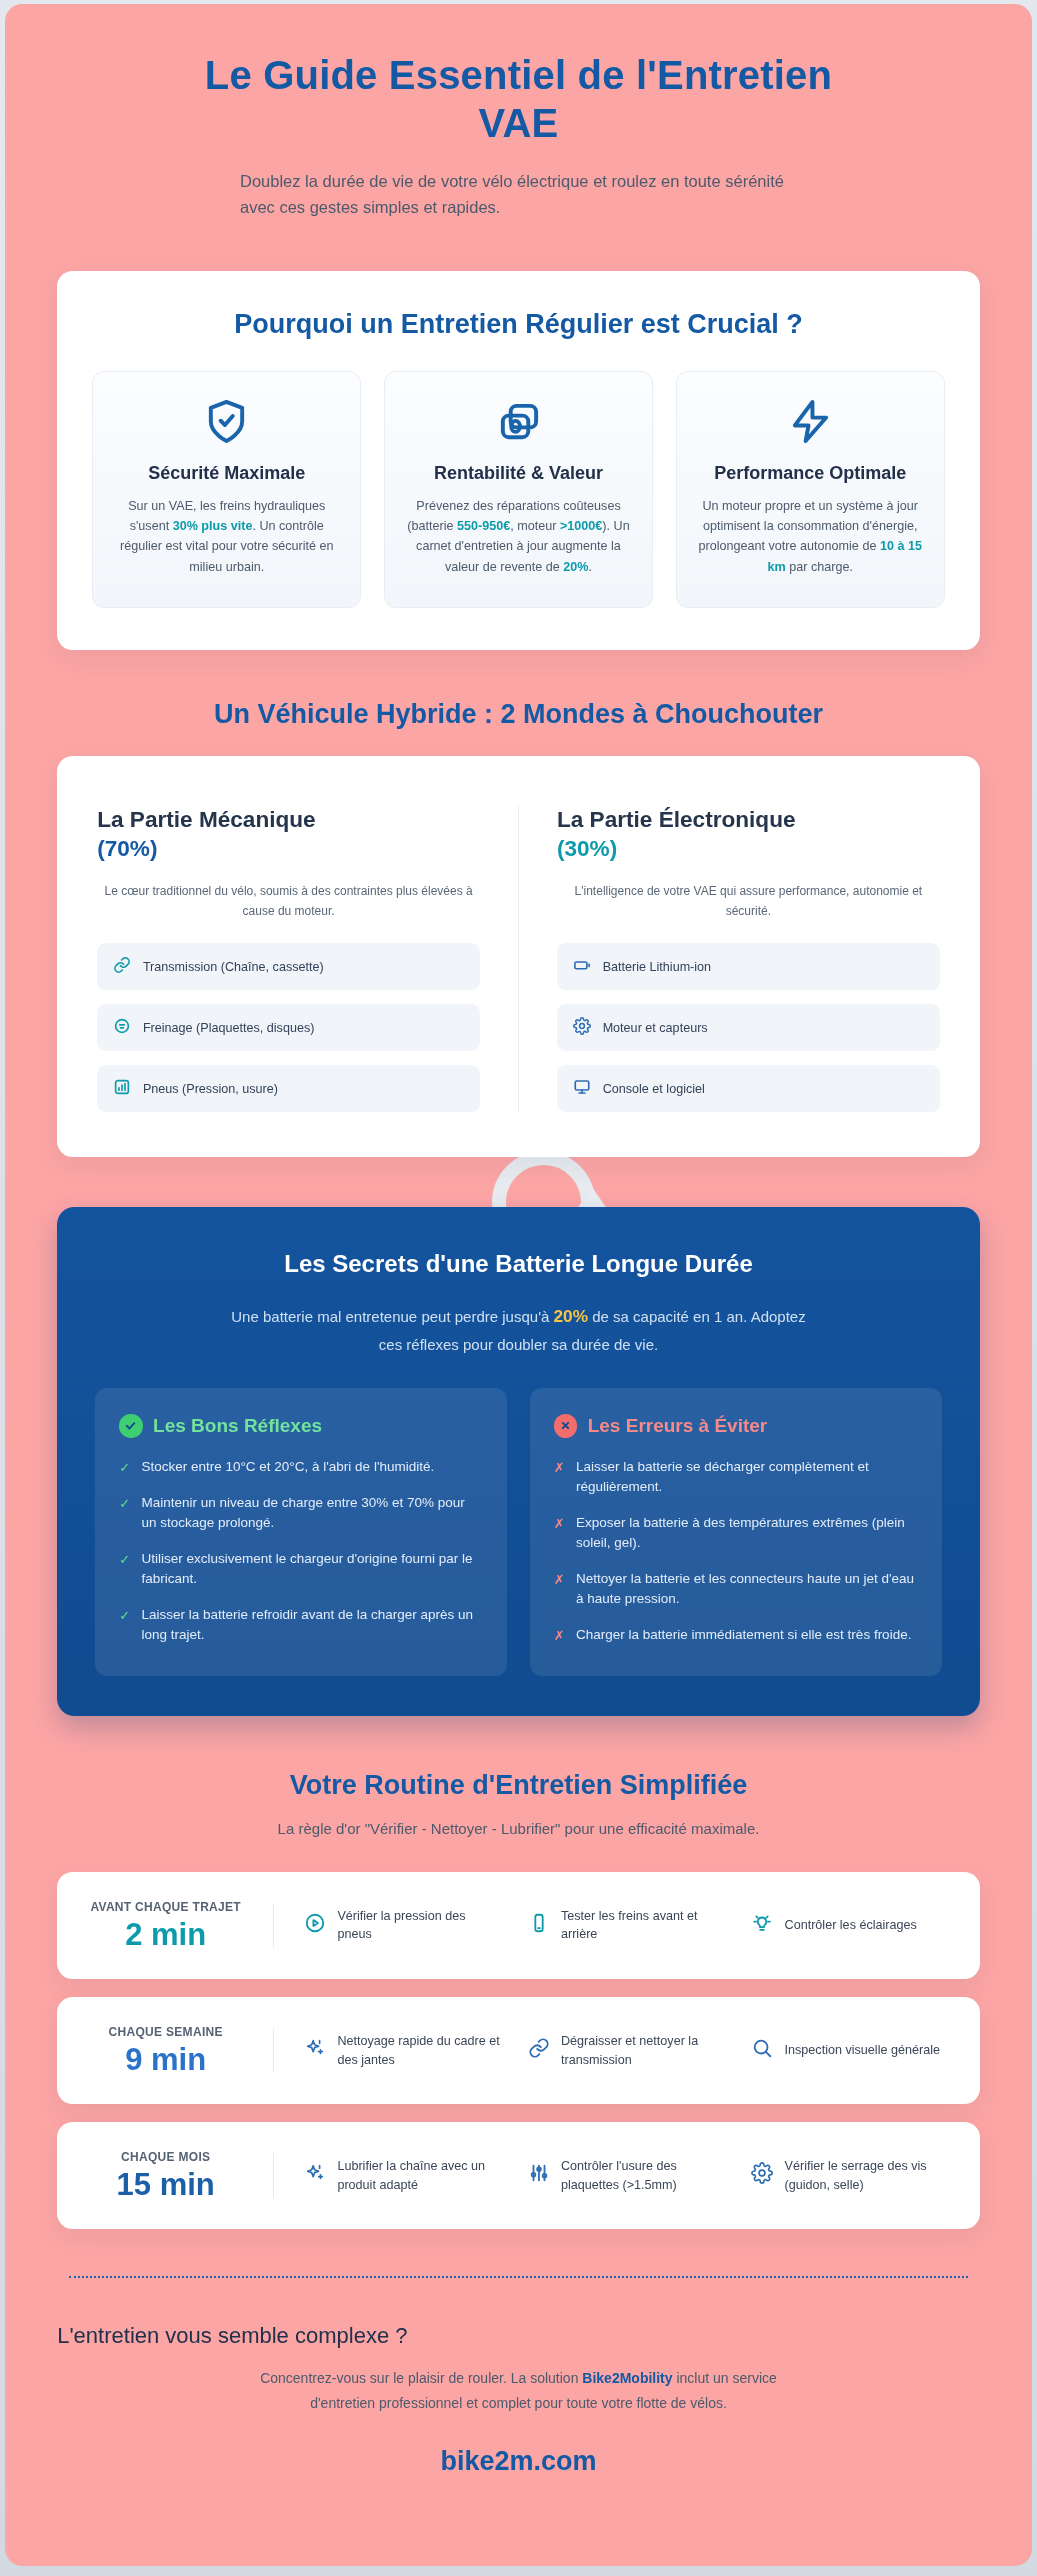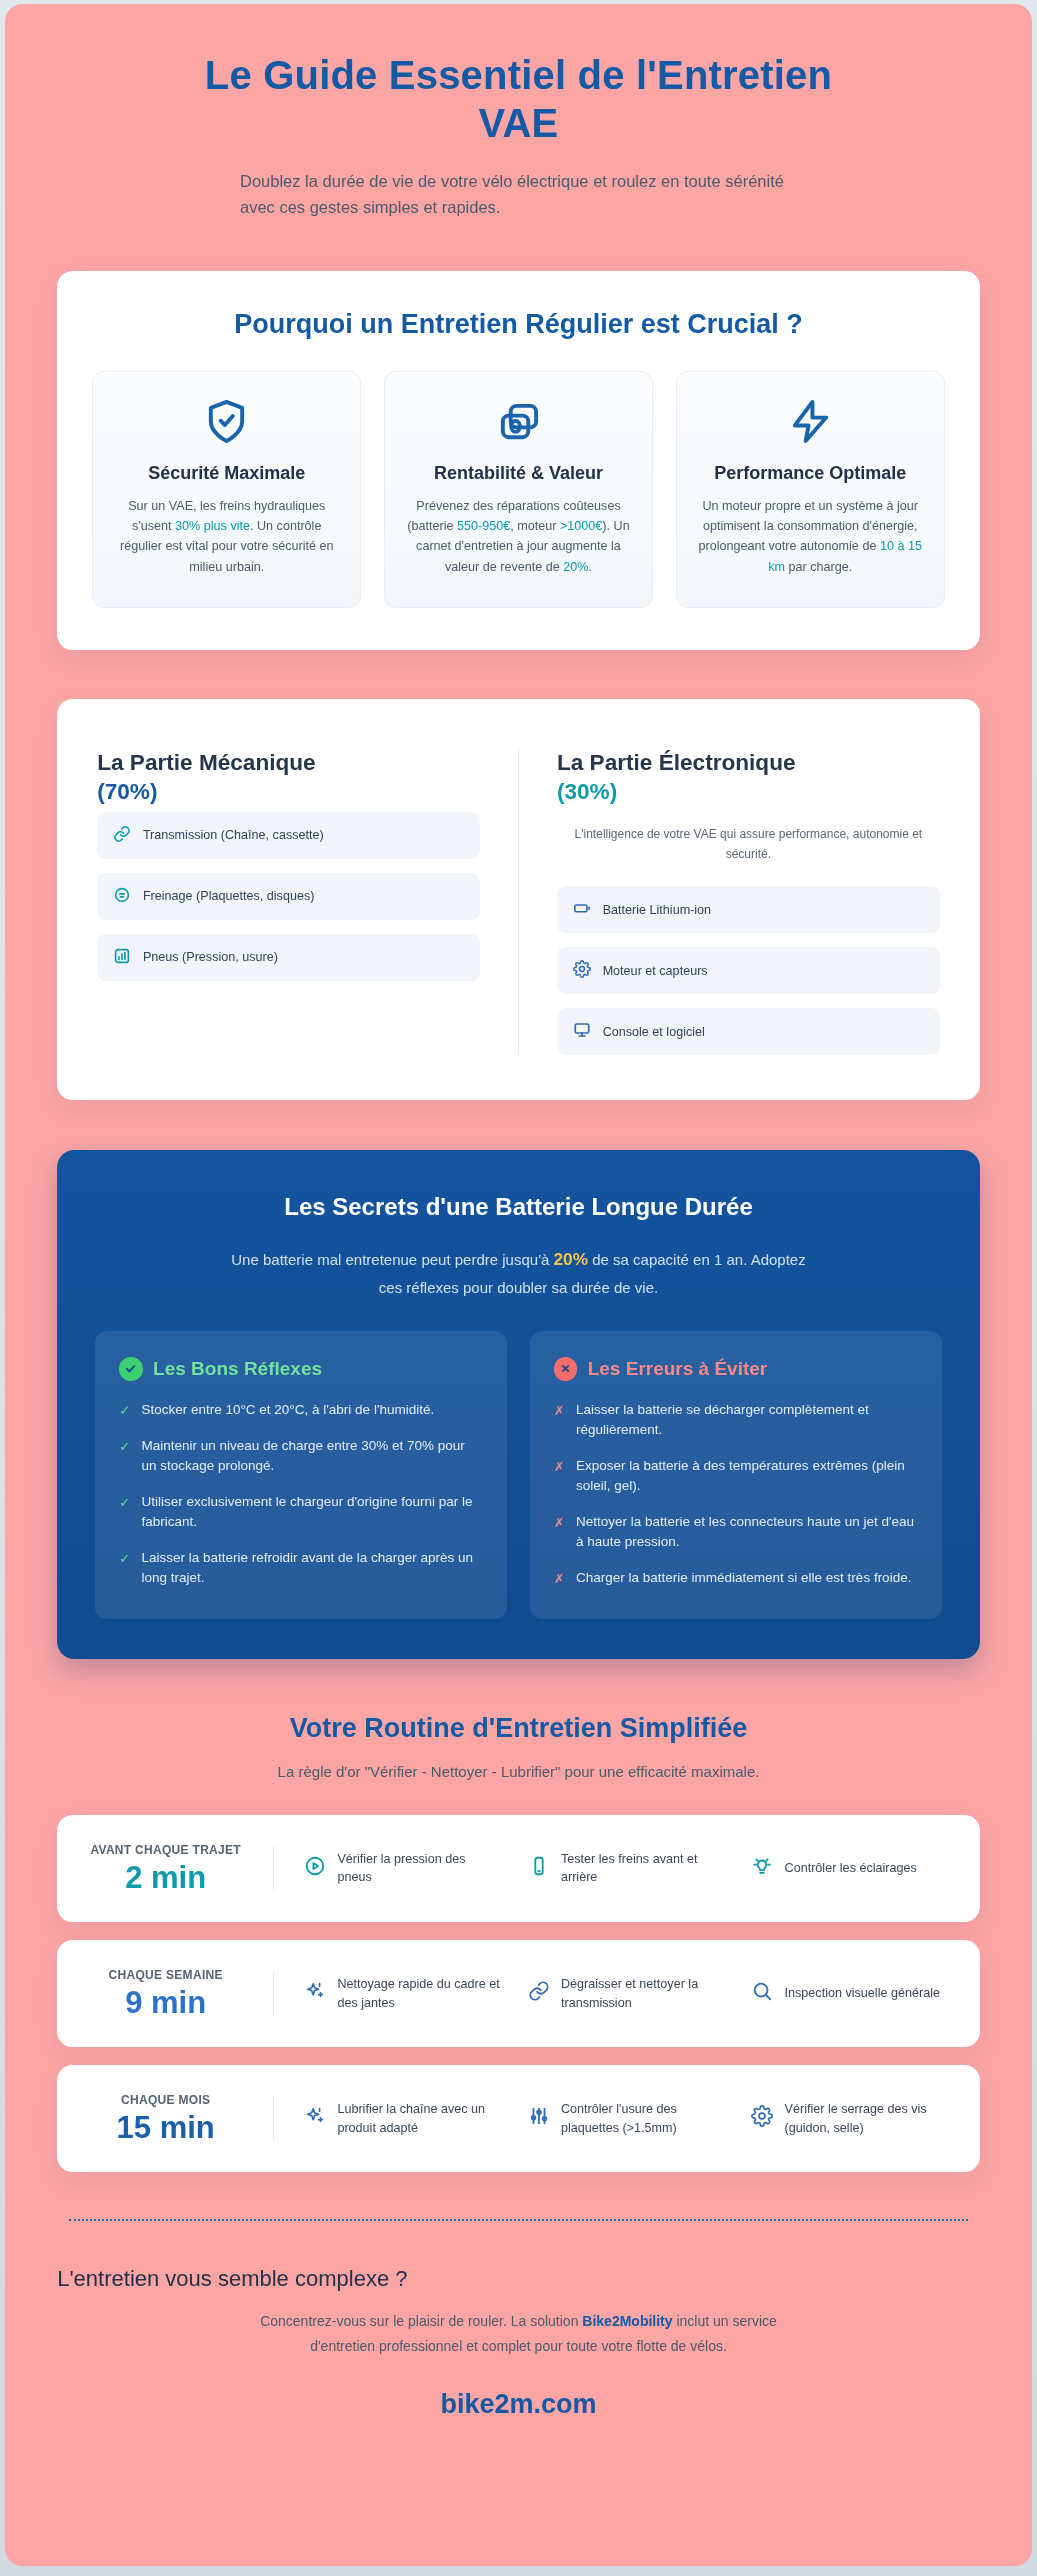--- a/index.html
+++ b/index.html
@@ -46,21 +46,21 @@
   .why-grid{display:grid;grid-template-columns:1fr 1fr 1fr;gap:22.6px;}
   .mini{
     background:linear-gradient(180deg,#fbfdff 0%,#f2f6fa 100%);
     border:0.9px solid #e7edf3;border-radius:12px;
     padding:26px 19px 30px 19px;text-align:center;
   }
   .mini-icon{color:#1a64ab;margin-bottom:14px;}
   .mini-icon svg{width:47px;height:47px;}
   .mini h3{color:#22304a;font-size:18px;margin:0 0 12px 0;line-height:1.25;}
   .mini p{color:#4d5a6b;font-size:12.6px;line-height:1.6;margin:0;}
-  .hl{color:#0d9aab;font-weight:normal;text-align:center;}
+  .hl{color:#0d9aab;font-weight:bold;text-align:center;}
   .hl-yellow{color:#f6c445;font-weight:bold;font-size:1.15em;}
   .brand{color:#1459a4;font-weight:bold;}
 
   .hybrid-card{
     display:grid;grid-template-columns:1fr 0.9px 1fr;gap:0 38px;
     padding:49px 40px 45px 40px;margin-bottom:50px;
   }
   .vdiv{background:#e8edf2;width:0.9px;}
   .col-title{font-size:22.6px;color:#24354c;margin:0 0 5.2px 0;line-height:1.3;font-weight:bold;}
   .pct{display:block;font-size:22.6px;font-weight:bold;}
@@ -164,27 +164,29 @@
             <polygon points="13 2 4 14 11 14 9.5 22 20 10 13 10 13 2"></polygon>
           </svg>
         </div>
         <h3>Performance Optimale</h3>
         <p><span>Un moteur propre et un système à jour optimisent la consommation d'énergie, prolongeant votre autonomie de </span><span class="hl">10 à 15 km</span><span> par charge.</span></p>
       </div>
 
     </div>
   </section>
 
+  <h2 class="sec-title standalone">Un Véhicule Hybride : 2 Mondes à Chouchouter</h2>
   <section class="card hybrid-card">
 
     <div class="col">
       <h3 class="col-title">
         <span>La Partie Mécanique</span>
         <span class="pct pct-blue">(70%)</span>
       </h3>
+      <p class="col-desc">Le cœur traditionnel du vélo, soumis à des contraintes plus élevées à cause du moteur.</p>
       <ul class="part-list">
         <li class="part-item">
           <span class="icon-teal">
             <svg viewBox="0 0 24 24" fill="none" stroke="currentColor" stroke-width="2.2" stroke-linecap="round" stroke-linejoin="round">
                 <path d="M10 13a5 5 0 0 0 7.54.54l2.5-2.5a5 5 0 0 0-7.07-7.07l-1.4 1.4"></path>
                 <path d="M14 11a5 5 0 0 0-7.54-.54l-2.5 2.5a5 5 0 0 0 7.07 7.07l1.4-1.4"></path>
               </svg>
           </span>
           <span>Transmission (Chaîne, cassette)</span>
         </li>

